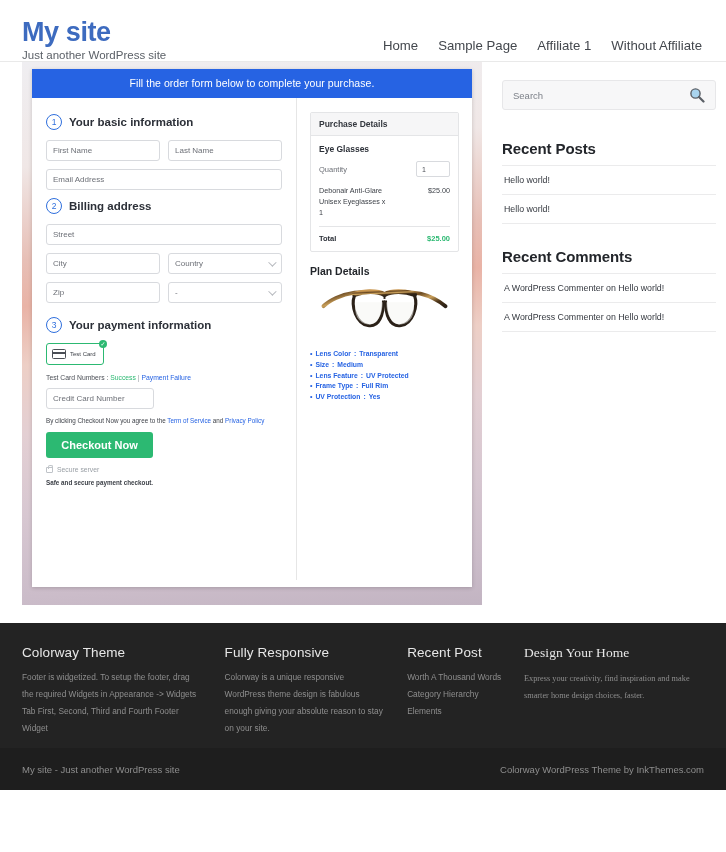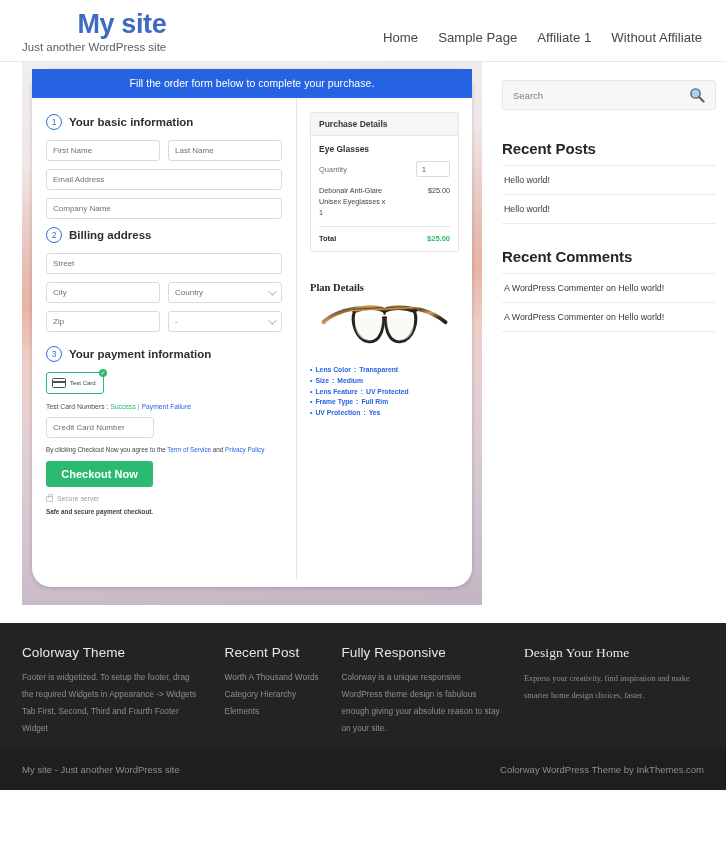--- a/index.html
+++ b/index.html
@@ -11,27 +11,26 @@
     height: 852px;
     background: #ffffff;
     font-family: "Liberation Sans", sans-serif;
     overflow: hidden;
     color: #333;
   }
 
   
   .site-header {
     height: 62px;
-    padding: 0 22px;
+    padding: 8px 22px;
     display: flex;
     align-items: flex-start;
     justify-content: space-between;
     border-bottom: 1px solid #e9e9e9;
     box-sizing: border-box;
-    text-align: right;
   }
   .brand { padding-top: 10px; }
   .site-title {
     font-size: 27px;
     font-weight: bold;
     color: #3d6bbf;
     letter-spacing: -0.4px;
     line-height: 1.05;
   }
   .site-tagline {
@@ -89,21 +88,20 @@
         #c2b4c2 100%);
   }
   .form-card {
     position: absolute;
     left: 10px;
     top: 7px;
     width: 440px;
     height: 518px;
     background: #ffffff;
     box-shadow: 0 1px 4px rgba(0,0,0,.18);
-    border-radius: 19px;
   }
   .form-banner {
     background: #2663e3;
     color: #ffffff;
     font-size: 10.5px;
     text-align: center;
     padding: 8px 0 9px 0;
     letter-spacing: 0.05px;
   }
   .form-body {
@@ -295,22 +293,21 @@
   .pd-total {
     display: flex; justify-content: space-between;
     font-size: 7.5px; font-weight: bold;
     padding-top: 7px;
   }
   .pd-total .tl { color: #2c3038; }
   .pd-total .tv { color: #2cb972; }
 
   .plan-title {
     font-size: 10.5px; font-weight: bold; color: #23262b;
-    margin: 30px 0 4px 0;
-    font-family: Liberation Serif, serif;
+    margin: 13px 0 4px 0;
   }
   .glasses-img { width: 100%; height: 62px; display: block; margin: 4px 0 6px 0; }
   .spec { font-size: 6.8px; color: #2663e3; font-weight: bold; line-height: 1.52; display: flex; gap: 3px;}
   .spec .bullet { font-size: 7px; }
   .spec .k { min-width: 0; }
 
   
   .search-box {
     background: #f7f7f8;
     border: 1px solid #e7e7e9;
@@ -414,21 +411,20 @@
             <div class="step-head">
               <div class="step-num">1</div>
               <div class="step-label">Your basic information</div>
             </div>
 
             <div class="row2">
               <div class="fld">First Name</div>
               <div class="fld">Last Name</div>
             </div>
             <div class="fld wide">Email Address</div>
-            <div class="fld wide">Company Name</div>
 
             <div class="step-head" style="margin-top:6px;">
               <div class="step-num">2</div>
               <div class="step-label">Billing address</div>
             </div>
 
             <div class="fld wide">Street</div>
             <div class="row2">
               <div class="fld">City</div>
               <div class="fld">
@@ -586,30 +582,30 @@
       </div>
     </div>
   </aside>
 </div>
 
 <div class="footer">
   <div class="fcol c1">
     <h4>Colorway Theme</h4>
     <p>Footer is widgetized. To setup the footer, drag the required Widgets in Appearance -&gt; Widgets Tab First, Second, Third and Fourth Footer Widget</p>
   </div>
+  <div class="fcol c3">
+    <h4>Fully Responsive</h4>
+    <p>Colorway is a unique responsive WordPress theme design is fabulous enough giving your absolute reason to stay on your site.</p>
+  </div>
   <div class="fcol c2">
     <h4>Recent Post</h4>
     <div class="fli">Worth A Thousand Words</div>
     <div class="fli">Category Hierarchy</div>
     <div class="fli">Elements</div>
   </div>
-  <div class="fcol c3">
-    <h4>Fully Responsive</h4>
-    <p>Colorway is a unique responsive WordPress theme design is fabulous enough giving your absolute reason to stay on your site.</p>
-  </div>
   <div class="fcol c4">
     <h4>Design Your Home</h4>
     <p>Express your creativity, find inspiration and make smarter home design choices, faster.</p>
   </div>
 </div>
 
 <div class="bottom-bar">
   <span>My site - Just another WordPress site</span>
   <span>Colorway WordPress Theme by InkThemes.com</span>
 </div>

